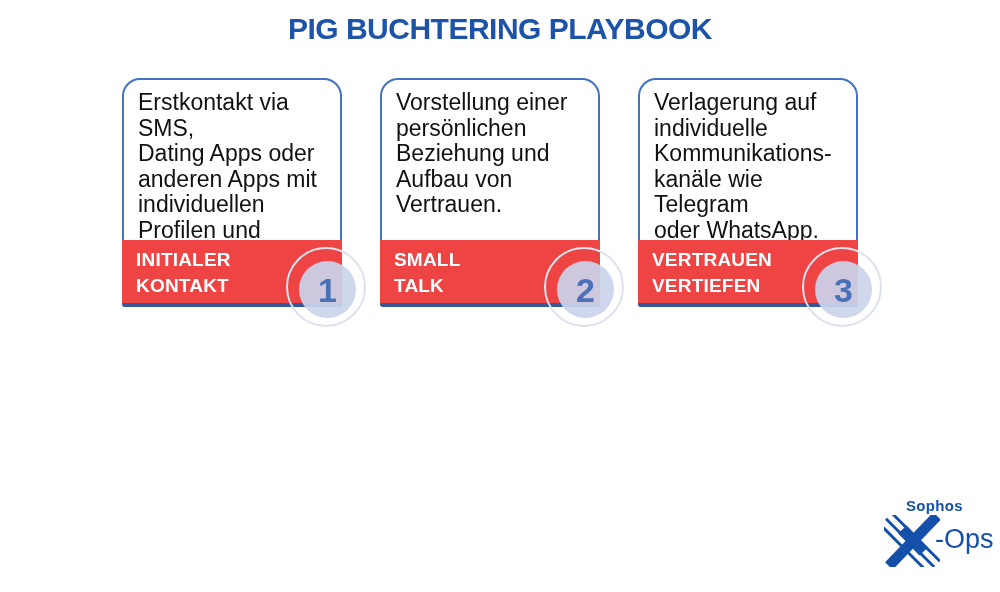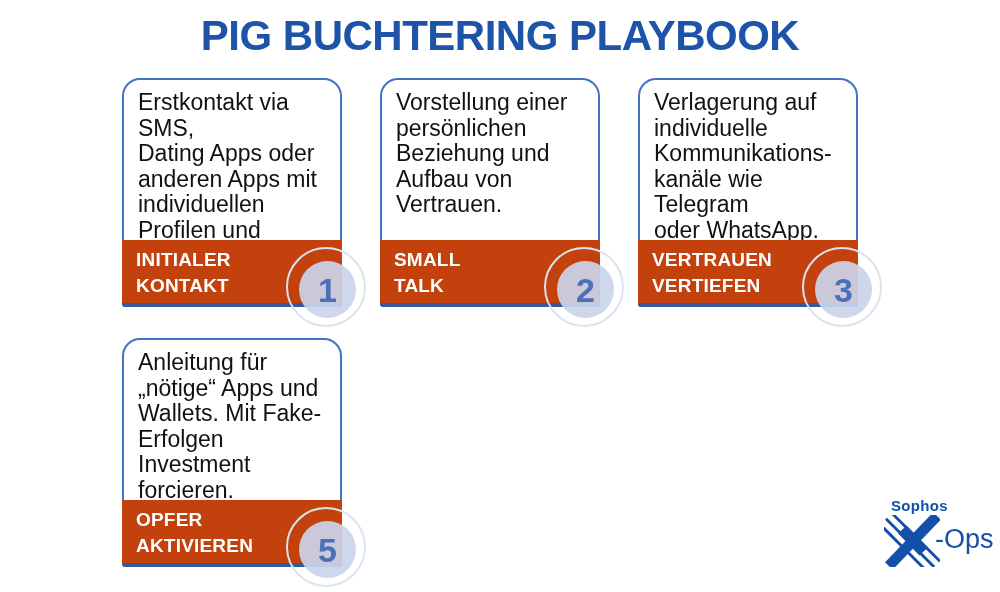--- a/index.html
+++ b/index.html
@@ -2,40 +2,40 @@
 <html><head>
 <meta charset="utf-8">
 <style>
   html,body{margin:0;padding:0;}
   body{
     width:1000px;height:592px;position:relative;background:#ffffff;
     font-family:"Liberation Sans", sans-serif;overflow:hidden;
   }
   .title{
     position:absolute;top:12px;left:0;width:1000px;text-align:center;
-    font-size:42px;font-weight:700;color:#1d53a8;letter-spacing:-0.5px;
+    font-size:30px;font-weight:700;color:#1d53a8;letter-spacing:-0.5px;
   }
   .grid{
     position:absolute;left:122px;top:78px;
     display:grid;grid-template-columns:repeat(3,220px);
     column-gap:38px;row-gap:31px;
   }
   .card{
     position:relative;width:220px;height:229px;box-sizing:border-box;
     background:#ffffff;border:2px solid #4472c4;
     border-radius:18px 18px 4px 4px;
   }
   .card-body{
     height:160px;box-sizing:border-box;padding:10px 10px 0 14px;
     font-size:23px;line-height:25.5px;color:#111111;
     white-space:pre-line;
   }
   .card-bar{
     position:absolute;left:-2px;right:-2px;bottom:-2px;height:67px;
-    box-sizing:border-box;background:#c2410c;
+    box-sizing:border-box;background:#ef4444;
     border-bottom:4px solid #35599b;border-radius:0 0 3px 3px;
   }
   .card-label{
     padding:7px 0 0 14px;color:#ffffff;font-weight:700;
     font-size:19px;line-height:26px;white-space:pre-line;letter-spacing:0.2px;
   }
   .num-ring{
     position:absolute;left:162px;top:167px;width:80px;height:80px;
     border:2px solid #dde3ee;border-radius:50%;box-sizing:border-box;
     z-index:3;background:transparent;
@@ -45,21 +45,21 @@
     border-radius:50%;background:rgba(203,212,235,0.92);z-index:4;
     display:flex;align-items:center;justify-content:center;
   }
   .num{
     font-size:34px;font-weight:600;color:#4a70b8;line-height:1;
   }
   .logo{
     position:absolute;left:884px;top:497px;width:112px;color:#1450aa;z-index:5;
   }
   .logo-sophos{
-    font-size:15px;font-weight:700;letter-spacing:0.3px;margin-left:7px;
+    font-size:15px;font-weight:700;letter-spacing:0.3px;margin-left:22px;
     color:#1450aa;
   }
   .logo-row{display:flex;align-items:flex-start;margin-top:1px;}
   .logo-x{width:56px;height:52px;flex:0 0 auto;}
   .logo-ops{
     font-size:27px;font-weight:400;color:#1450aa;margin-left:-5px;margin-top:9px;
     letter-spacing:0px;
   }
 </style>
 </head>
@@ -111,35 +111,20 @@
       <div class="card-label">VERTRAUEN
 VERTIEFEN</div>
     </div>
     <div class="num-ring"></div>
     <div class="num-circle">
       <span class="num">3</span>
     </div>
   </div>
 
 
-  <div class="card">
-    <div class="card-body">Anleitung für
-„nötige“ Apps und
-Wallets. Mit Fake-
-Erfolgen Investment
-forcieren.</div>
-    <div class="card-bar">
-      <div class="card-label">OPFER
-AKTIVIEREN</div>
-    </div>
-    <div class="num-ring"></div>
-    <div class="num-circle">
-      <span class="num">5</span>
-    </div>
-  </div>
 
 
 </div>
 
 <div class="logo">
   <div class="logo-sophos">Sophos</div>
   <div class="logo-row">
     <svg class="logo-x" viewBox="0 0 58 54" preserveAspectRatio="xMidYMid meet">
       <g stroke="#1450aa" fill="none">
         <line x1="8" y1="-2" x2="58" y2="48" stroke-width="3"></line>

